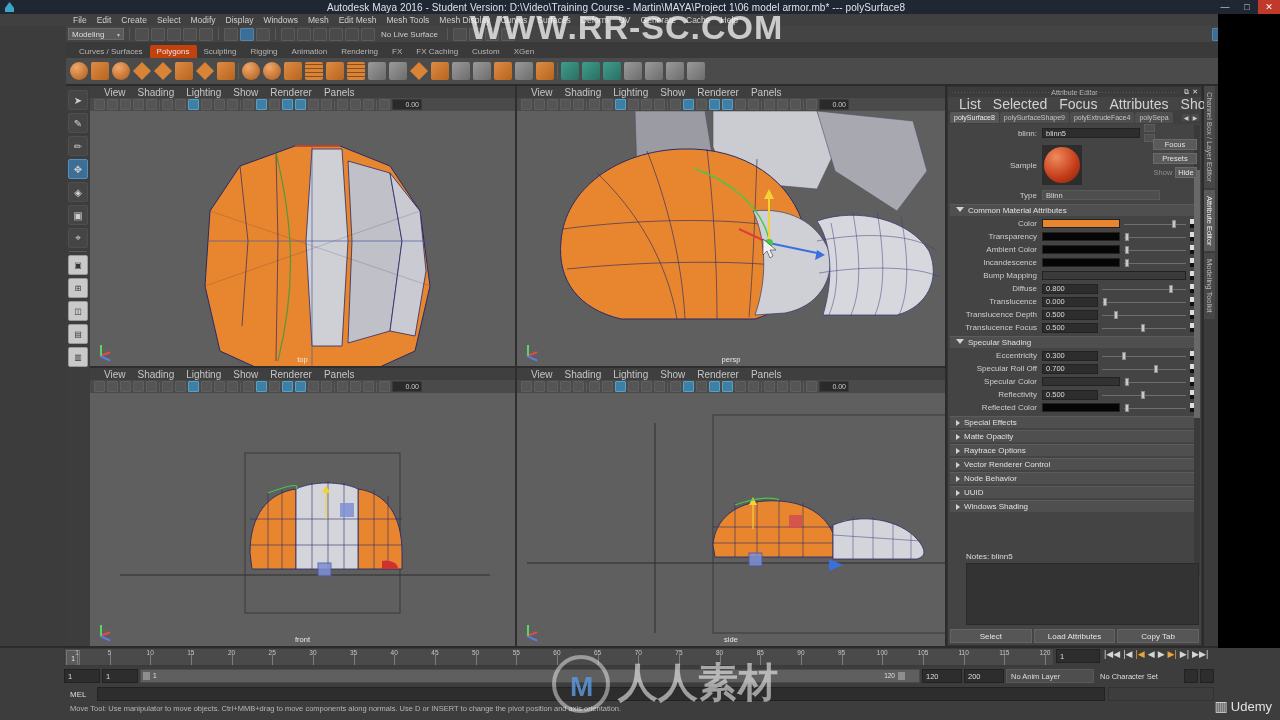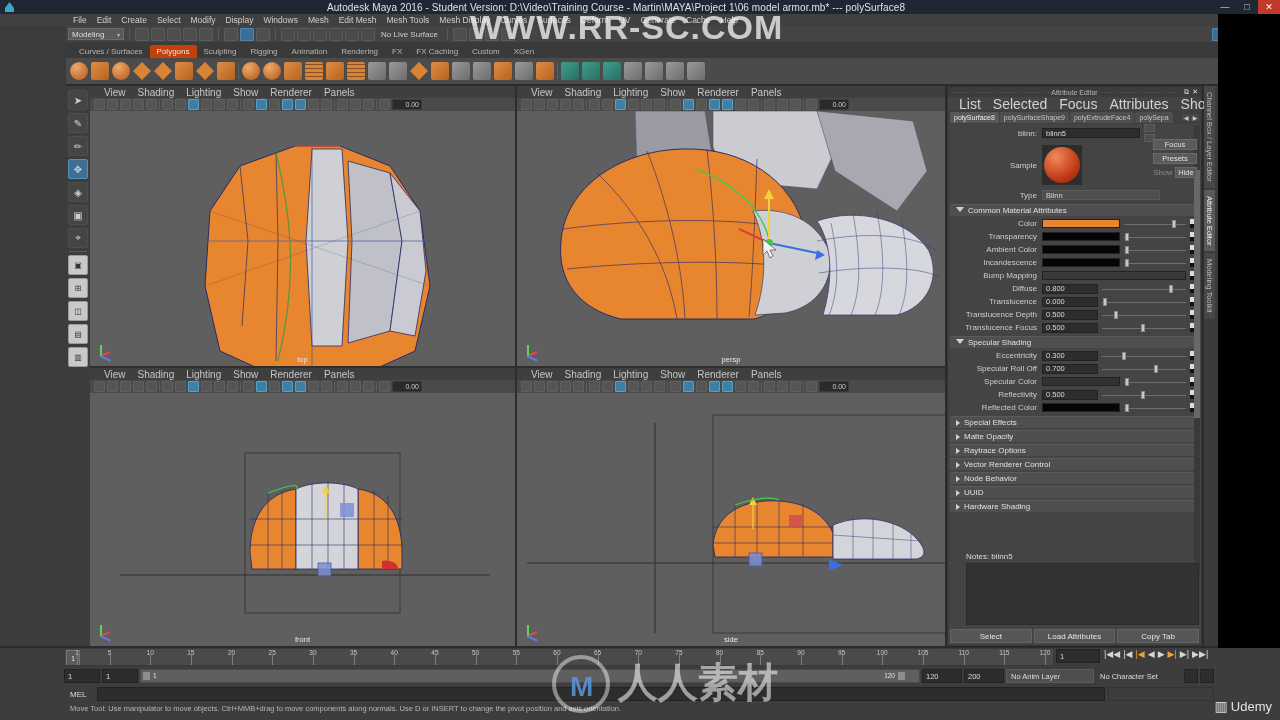--- a/index.html
+++ b/index.html
@@ -876,21 +876,21 @@
       <div class="sect">
         <span class="tri"></span>
         <span>Node Behavior</span>
       </div>
       <div class="sect">
         <span class="tri"></span>
         <span>UUID</span>
       </div>
       <div class="sect">
         <span class="tri"></span>
-        <span>Hardware Shading</span>
+        <span>Windows Shading</span>
       </div>
     </div>
 
     <div class="ae-scroll">
         <i></i>
       </div>
 
     <div class="sidebtns">
       <div class="sbtn">Focus</div>
       <div class="sbtn">Presets</div>

